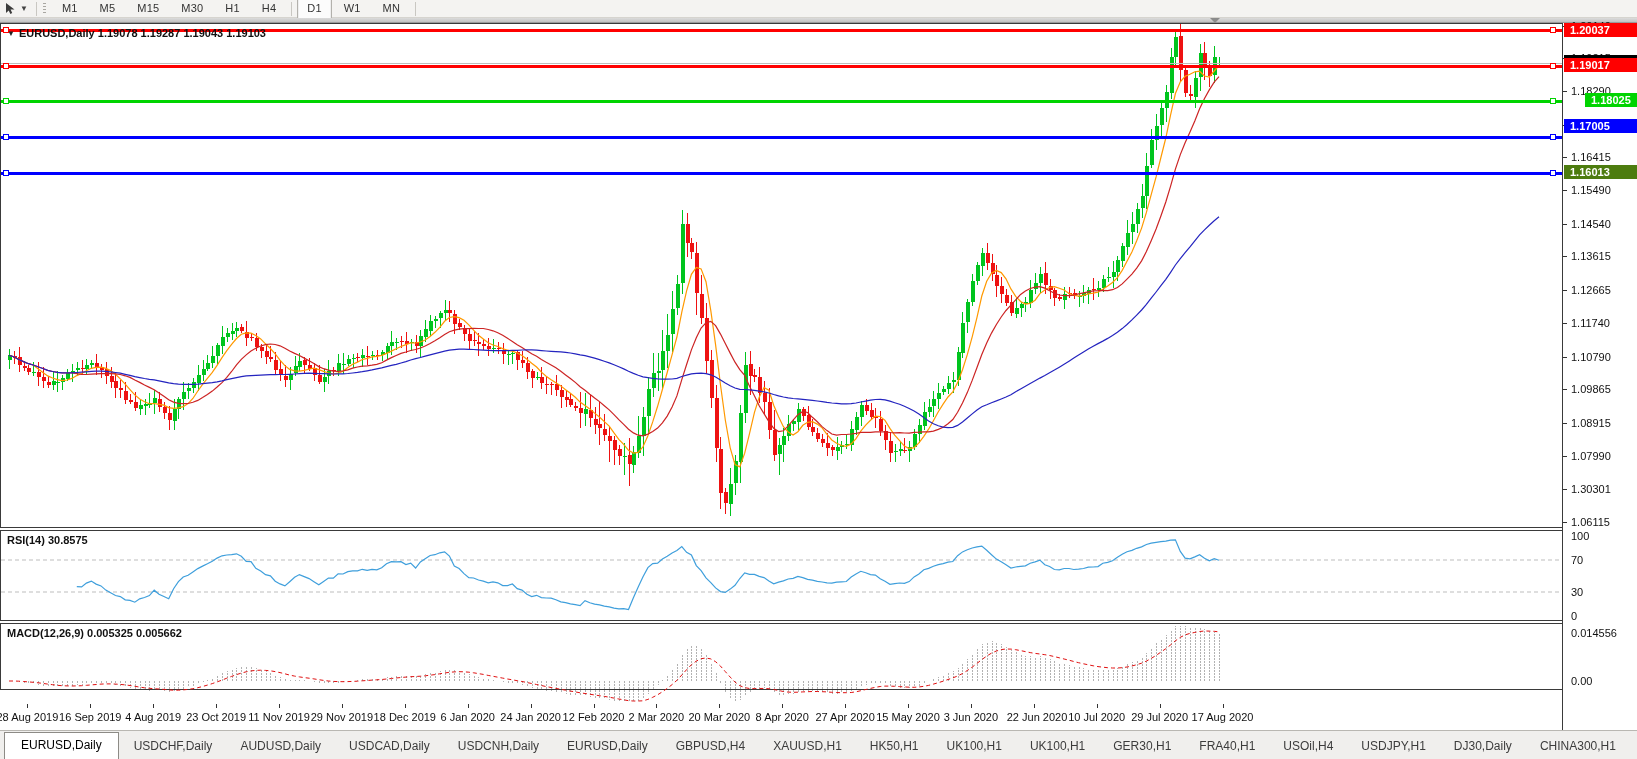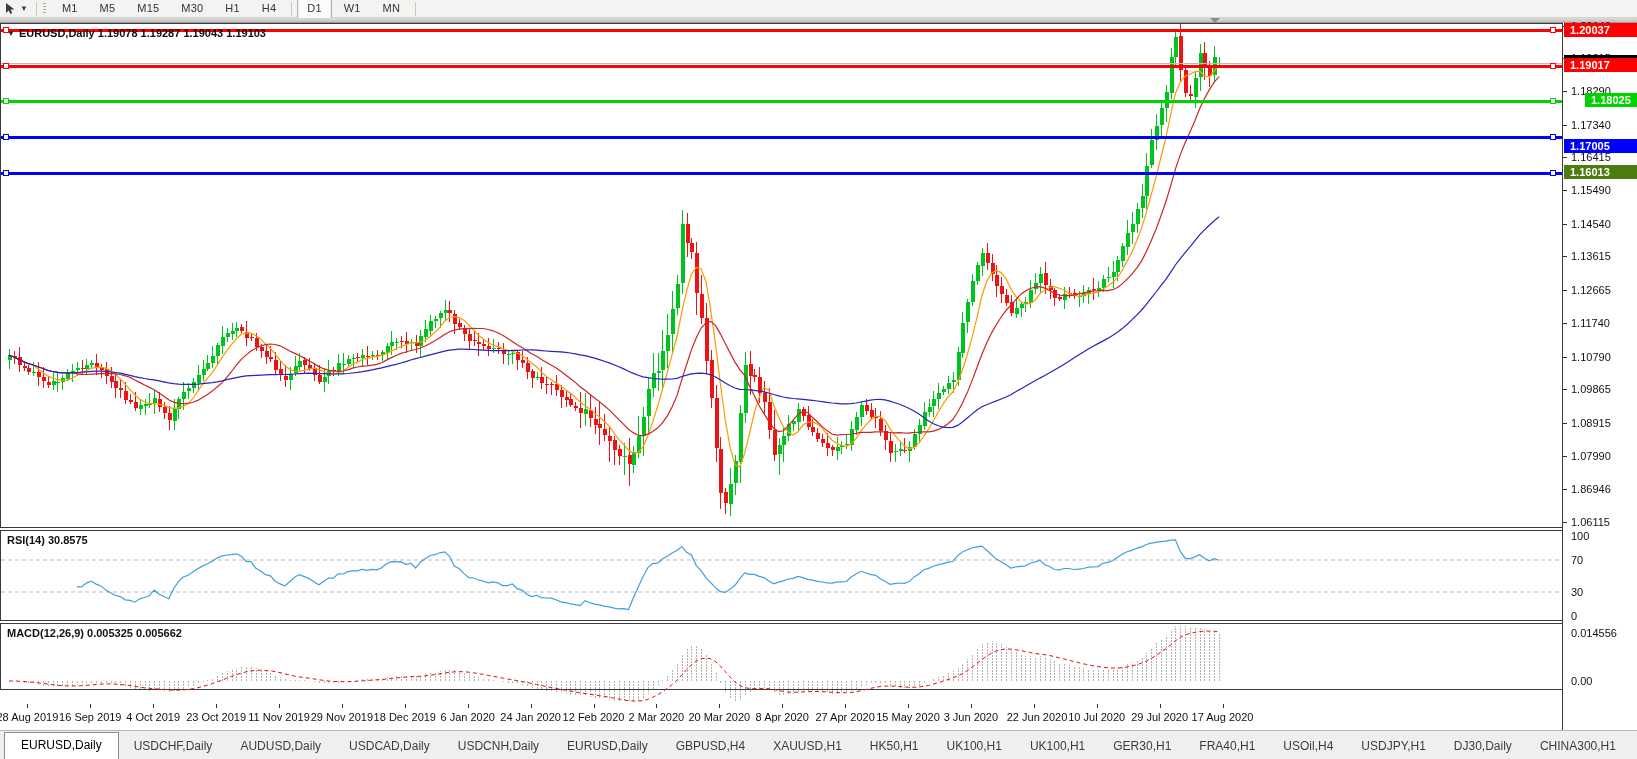--- a/index.html
+++ b/index.html
@@ -938,44 +938,44 @@
       <div class="tick-label" style="top: 293.87px;">1.11740</div>
       <div class="tick-dash" style="top: 333.5px;"></div>
       <div class="tick-label" style="top: 327.5px;">1.10790</div>
       <div class="tick-dash" style="top: 366.245px;"></div>
       <div class="tick-label" style="top: 360.245px;">1.09865</div>
       <div class="tick-dash" style="top: 399.875px;"></div>
       <div class="tick-label" style="top: 393.875px;">1.08915</div>
       <div class="tick-dash" style="top: 432.62px;"></div>
       <div class="tick-label" style="top: 426.62px;">1.07990</div>
       <div class="tick-dash" style="top: 466.25px;"></div>
-      <div class="tick-label" style="top: 460.25px;">1.86946</div>
+      <div class="tick-label" style="top: 460.25px;">1.30301</div>
       <div class="tick-dash" style="top: 498.995px;"></div>
       <div class="tick-label" style="top: 492.995px;">1.06115</div>
       <div class="price-tag" style="top: 32.2198px; background: rgb(0, 0, 0);">1.19103</div>
       <div class="price-tag" style="top: 0px; background: rgb(255, 0, 0);">1.20037</div>
       <div class="price-tag" style="top: 35.2642px; background: rgb(255, 0, 0);">1.19017</div>
       <div class="price-tag" style="top: 70.381px; background: rgb(0, 212, 0); margin-left: 21px;">1.18025</div>
-      <div class="price-tag" style="top: 116px; background: rgb(0, 0, 255);">1.17005</div>
+      <div class="price-tag" style="top: 96px; background: rgb(0, 0, 255);">1.17005</div>
       <div class="price-tag" style="top: 141.606px; background: #4d7c0f;">1.16013</div>
       <div class="tick-label" style="top: 507px;">100</div>
       <div class="tick-label" style="top: 531px;">70</div>
       <div class="tick-label" style="top: 563px;">30</div>
       <div class="tick-label" style="top: 587px;">0</div>
       <div class="tick-label" style="top: 604px;">0.014556</div>
       <div class="tick-label" style="top: 652px;">0.00</div>
     </div>
 
   <div id="date-axis">
       <div class="date-tick" style="left: 27px;"></div>
       <div class="date-label" style="left: 27.4px;">28 Aug 2019</div>
       <div class="date-tick" style="left: 90px;"></div>
       <div class="date-label" style="left: 90.3px;">16 Sep 2019</div>
       <div class="date-tick" style="left: 153px;"></div>
-      <div class="date-label" style="left: 153.2px;">4 Oct 2019</div>
+      <div class="date-label" style="left: 153.2px;">4 Aug 2019</div>
       <div class="date-tick" style="left: 216px;"></div>
       <div class="date-label" style="left: 216.1px;">23 Oct 2019</div>
       <div class="date-tick" style="left: 279px;"></div>
       <div class="date-label" style="left: 279px;">11 Nov 2019</div>
       <div class="date-tick" style="left: 342px;"></div>
       <div class="date-label" style="left: 341.9px;">29 Nov 2019</div>
       <div class="date-tick" style="left: 405px;"></div>
       <div class="date-label" style="left: 404.8px;">18 Dec 2019</div>
       <div class="date-tick" style="left: 468px;"></div>
       <div class="date-label" style="left: 467.7px;">6 Jan 2020</div>

